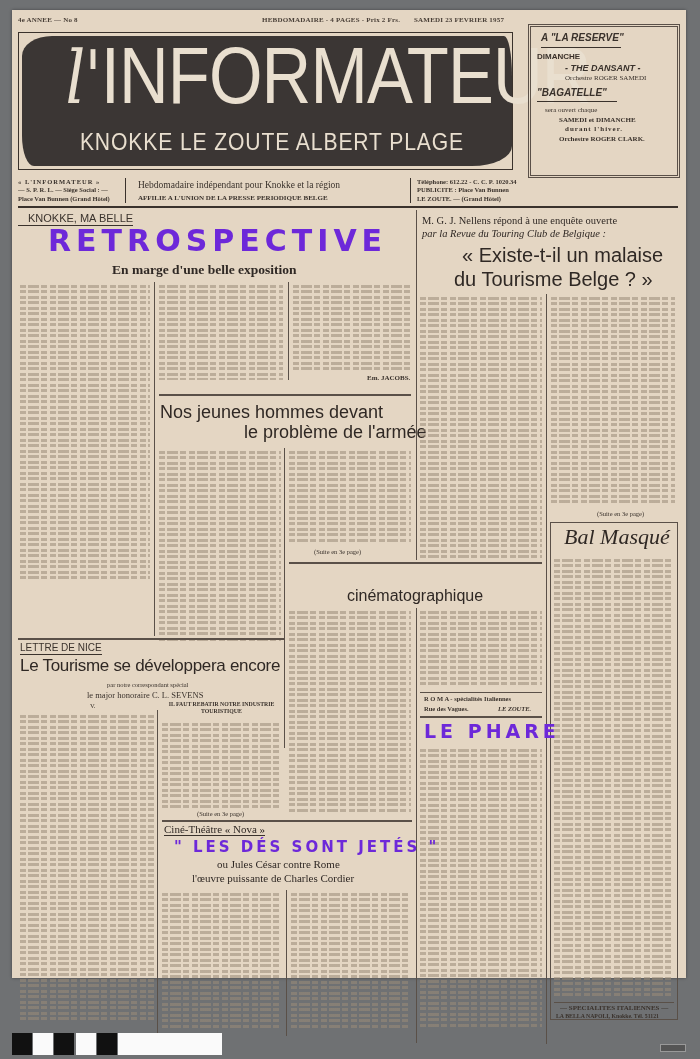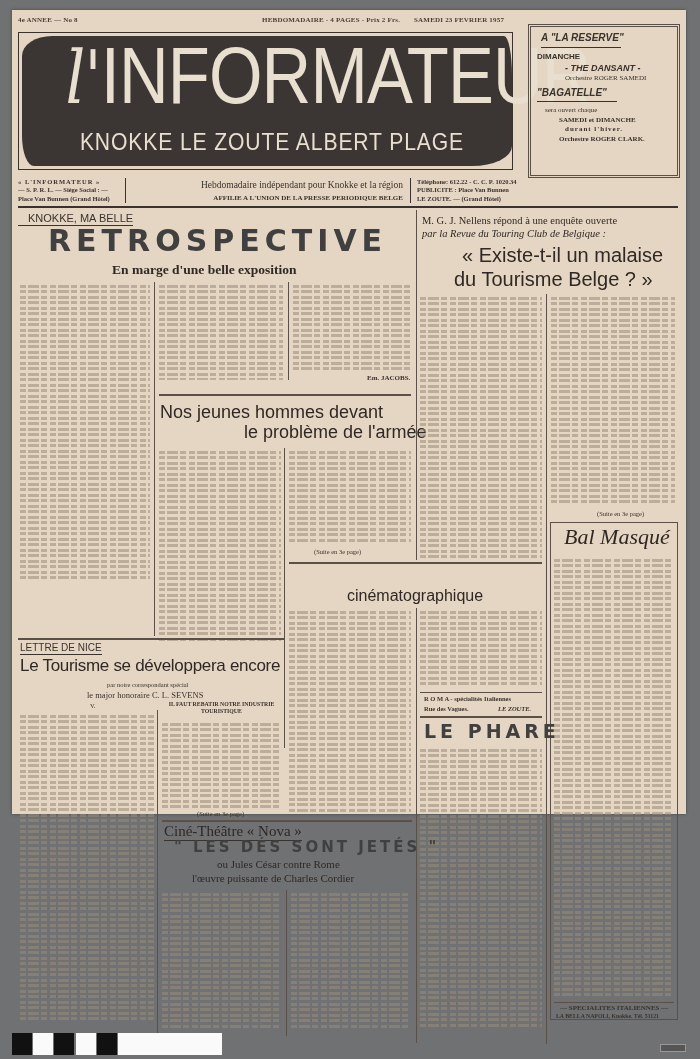--- a/index.html
+++ b/index.html
@@ -1,36 +1,36 @@
 <!DOCTYPE html>
 <html><head>
 <meta charset="utf-8">
 <style>
   * { box-sizing: border-box; margin: 0; padding: 0; }
   html, body { width: 700px; height: 1059px; overflow: hidden; }
   body { background: #6f7173; font-family: "Liberation Serif", serif; color: #3a322c; position: relative; }
-  .paper { position: absolute; left: 12px; top: 10px; width: 674px; height: 804px; background: #e4d6c3; box-shadow: 0 0 3px rgba(0,0,0,.4); }
+  .paper { position: absolute; left: 12px; top: 10px; width: 674px; height: 968px; background: #e4d6c3; box-shadow: 0 0 3px rgba(0,0,0,.4); }
   .abs { position: absolute; }
   .topline { font-size: 7px; font-weight: bold; color: #4a4038; letter-spacing: .2px; }
   .mast-box { left: 6px; top: 22px; width: 495px; height: 138px; border: 1px solid #3a322c; }
   .mast-ink { left: 10px; top: 26px; width: 490px; height: 130px; background: #3b3634; border-radius: 30px 8px 40px 12px / 20px 40px 20px 30px; }
   .mast-title { left: 20px; top: 26px; width: 480px; text-align: center; font-family: "Liberation Sans Narrow", "Liberation Sans", sans-serif; font-size: 80px; font-weight: normal; color: #e9dfcf; letter-spacing: -1px; transform: scaleX(.86); transform-origin: center; line-height: 1; }
   .mast-title .ell { font-family: "DejaVu Serif", serif; font-style: italic; font-size: 72px; }
   .mast-sub { left: 20px; top: 118px; width: 480px; text-align: center; font-family: "Liberation Sans", sans-serif; font-size: 24px; color: #e9dfcf; transform: scaleX(.88); letter-spacing: 1px; }
   .adbox { left: 516px; top: 14px; width: 152px; height: 154px; border: 3px double #5a5048; padding: 4px 6px; font-size: 8px; font-weight: bold; color: #3a322c; }
   .adbox .big { font-size: 10px; font-style: italic; font-family: "Liberation Sans", sans-serif; }
   .adbox .rule { border-bottom: 1px solid #3a322c; width: 80px; margin: 2px 0 4px 0; }
   .adbox div { line-height: 1.35; }
   .infobar { top: 162px; left: 6px; width: 660px; height: 36px; border-bottom: 2px solid #3a322c; font-size: 7px; }
   .ib-left { left: 0; top: 6px; width: 108px; font-size: 6.5px; line-height: 1.3; border-right: 1px solid #3a322c; padding-right: 4px; font-weight: bold; }
-  .ib-mid { left: 120px; top: 6px; width: 265px; text-align: right; font-size: 9.5px; line-height: 1.6; }
+  .ib-mid { left: 120px; top: 6px; width: 265px; text-align: left; font-size: 9.5px; line-height: 1.6; }
   .ib-mid .sm { font-size: 7px; font-weight: bold; }
   .ib-right { left: 392px; top: 6px; width: 115px; font-size: 6.5px; line-height: 1.3; border-left: 1px solid #3a322c; padding-left: 6px; font-weight: bold; }
   .rubric { font-family: "Liberation Sans", sans-serif; font-size: 11px; color: #3a322c; border-bottom: 1px solid #3a322c; padding-bottom: 1px; }
-  .head-deco { font-family: "DejaVu Sans", sans-serif; font-weight: bold; letter-spacing: 2px; color: #404040; }
+  .head-deco { font-family: "DejaVu Sans", sans-serif; font-weight: bold; letter-spacing: 2px; color: #6d28d9; }
   .text-block { font-size: 5.5px; line-height: 7.1px; color: #837464; text-align: justify; overflow: hidden; }
   .text-block span { display: block; height: 7.1px; background: repeating-linear-gradient(90deg, #9a8b78 0 6px, transparent 6px 8px, #9a8b78 8px 19px, transparent 19px 21px, #9a8b78 21px 27px, transparent 27px 30px); opacity: .55; margin: 2.5px 0 0 0; height: 3px; }
   .col-rule { width: 1px; background: #5a5048; }
   .hrule { height: 2px; background: #5a5048; }
   .hthin { height: 1px; background: #5a5048; }
   .box { border: 1px solid #5a5048; }
   .h-serif { font-family: "Liberation Serif", serif; color: #2f2824; }
   .calib { top: 1033px; height: 22px; }
   .calib.b { background: #111; }
   .calib.w { background: #fafafa; }
@@ -630,21 +630,21 @@
       <span></span>
       <span></span>
       <span></span>
       <span></span>
       <span></span>
       <span></span>
     </div>
   <div class="abs" style="left:185px;top:800px;font-size:6.5px;">(Suite en 3e page)</div>
 
   <div class="abs hrule" style="left:150px;top:810px;width:250px;"></div>
-  <div class="abs h-serif" style="left:152px;top:813px;font-size:15px;border-bottom:1px solid #3a322c;">Ciné-Théâtre « Nova »</div>
+  <div class="abs h-serif" style="left:152px;top:813px;font-size:11px;border-bottom:1px solid #3a322c;">Ciné-Théâtre « Nova »</div>
   <div class="abs head-deco" style="left:162px;top:828px;font-size:15px;letter-spacing:3px;">" LES DÉS SONT JETÉS "</div>
   <div class="abs h-serif" style="left:205px;top:848px;font-size:11px;">ou Jules César contre Rome</div>
   <div class="abs h-serif" style="left:180px;top:862px;font-size:11px;">l'œuvre puissante de Charles Cordier</div>
   <div class="abs text-block" style="left:150px;top:880px;width:120px;height:146px;">
       <span></span>
       <span></span>
       <span></span>
       <span></span>
       <span></span>
       <span></span>

